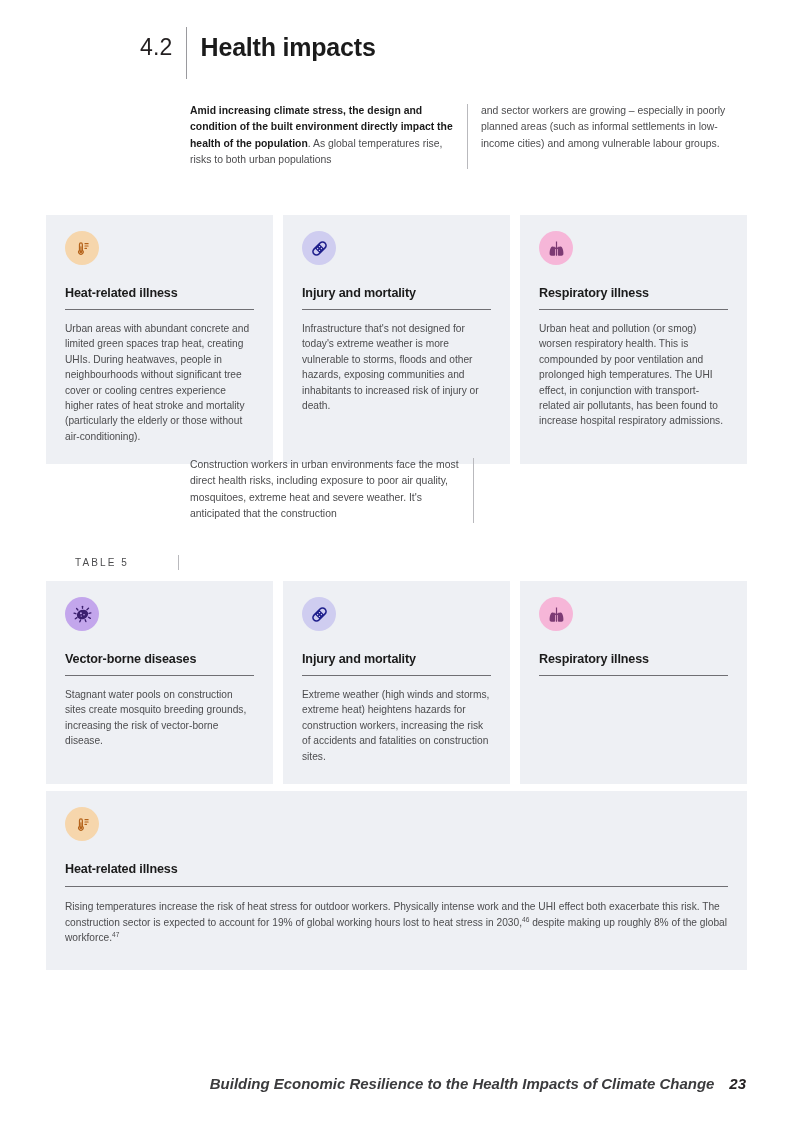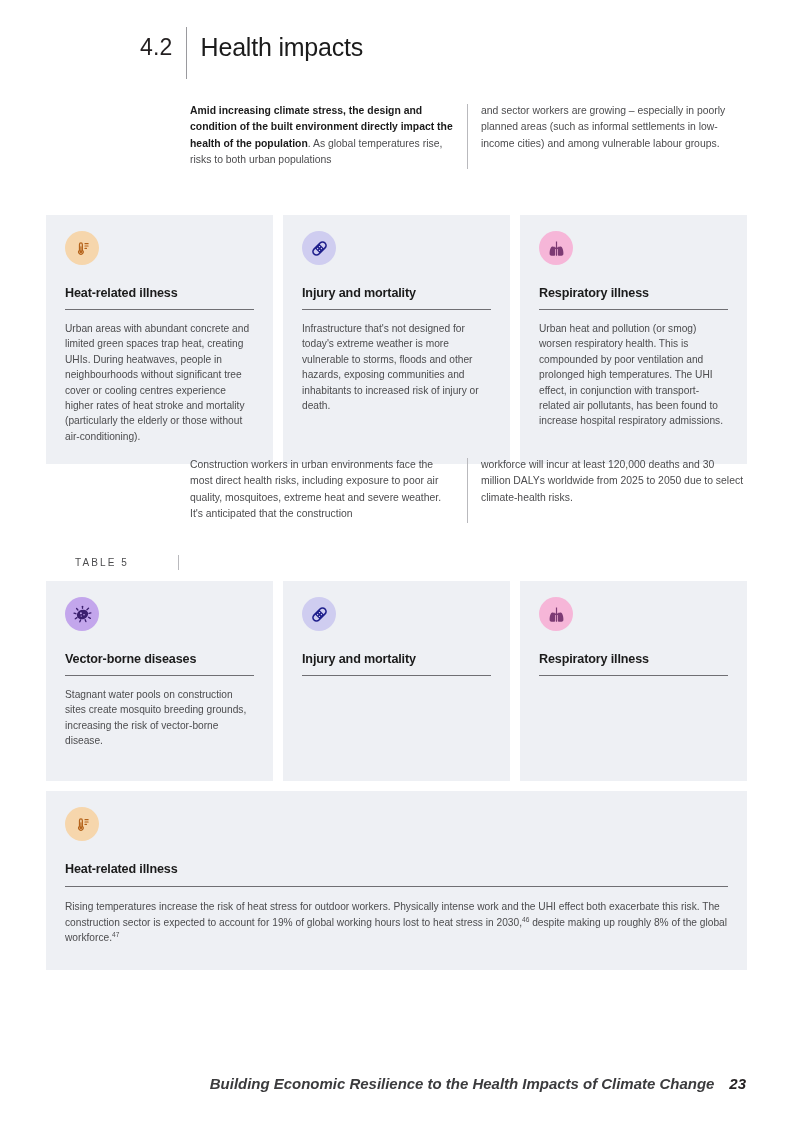--- a/index.html
+++ b/index.html
@@ -39,21 +39,21 @@
   }
   .section-rule {
     width: 1px;
     height: 52px;
     background: #9a9a9e;
     margin-top: -1px;
   }
   .section-title {
     font-size: 25px;
     line-height: 38px;
-    font-weight: 400;
+    font-weight: 700;
     color: #1b1b1b;
     letter-spacing: -0.2px;
     padding-left: 14px;
   }
 
   
   .intro {
     position: absolute;
     display: flex;
     left: 190px;
@@ -263,21 +263,20 @@
       <div class="card-title">Respiratory illness</div>
       <div class="card-rule"></div>
       <div class="card-body">Urban heat and pollution (or smog) worsen respiratory health. This is compounded by poor ventilation and prolonged high temperatures. The UHI effect, in conjunction with transport-related air pollutants, has been found to increase hospital respiratory admissions.</div>
     </div>
 
   </div>
 
   <div class="intro" id="intro-2">
     <div class="col left">Construction workers in urban environments face the most direct health risks, including exposure to poor air quality, mosquitoes, extreme heat and severe weather. It's anticipated that the construction</div>
     <div class="divider"></div>
-    <div class="col right">workforce will incur at least 120,000 deaths and 30 million DALYs worldwide from 2025 to 2050 due to select climate-health risks.</div>
   </div>
 
   <div class="table-caption" id="caption-5">
     <div class="tc-label">TABLE 5</div>
     <div class="tc-rule"></div>
   </div>
 
   <div class="card-row" id="row-5">
 
     <div class="card">
@@ -313,20 +312,21 @@
             <rect x="8.1" y="7.6" width="7.8" height="8.8" fill="#1f1f8c"></rect>
             <circle cx="10.3" cy="10.3" r="0.85" fill="#cfcdf0"></circle>
             <circle cx="13.7" cy="10.3" r="0.85" fill="#cfcdf0"></circle>
             <circle cx="10.3" cy="13.7" r="0.85" fill="#cfcdf0"></circle>
             <circle cx="13.7" cy="13.7" r="0.85" fill="#cfcdf0"></circle>
           </g>
         </svg>
       </div>
       <div class="card-title">Injury and mortality</div>
       <div class="card-rule"></div>
+      <div class="card-body">Extreme weather (high winds and storms, extreme heat) heightens hazards for construction workers, increasing the risk of accidents and fatalities on construction sites.</div>
     </div>
 
     <div class="card">
       <div class="icon-badge" style="background:#f6b6d8">
         <svg width="19" height="19" viewBox="0 0 24 24" aria-hidden="true">
           <path fill="#7c3a73" d="M11.25 3h1.5v7.4l3.1 1.9-.8 1.3-2.3-1.4V21h-1.5v-8.8l-2.3 1.4-.8-1.3 3.1-1.9z"></path>
           <path fill="#7c3a73" d="M9.6 9.2c.5.3.7.9.7 1.5v9.5c0 .6-.5 1-1.1 1H5.6c-1.2 0-2.2-1-2.3-2.2-.2-3 .4-6 1.9-8.6.5-.9 1.6-1.2 2.5-.8l1.9.9c0 .01 0 .01 0 0z"></path>
           <path fill="#7c3a73" d="M14.4 9.2c-.5.3-.7.9-.7 1.5v9.5c0 .6.5 1 1.1 1h3.6c1.2 0 2.2-1 2.3-2.2.2-3-.4-6-1.9-8.6-.5-.9-1.6-1.2-2.5-.8l-1.9.9z"></path>
         </svg>
       </div>

